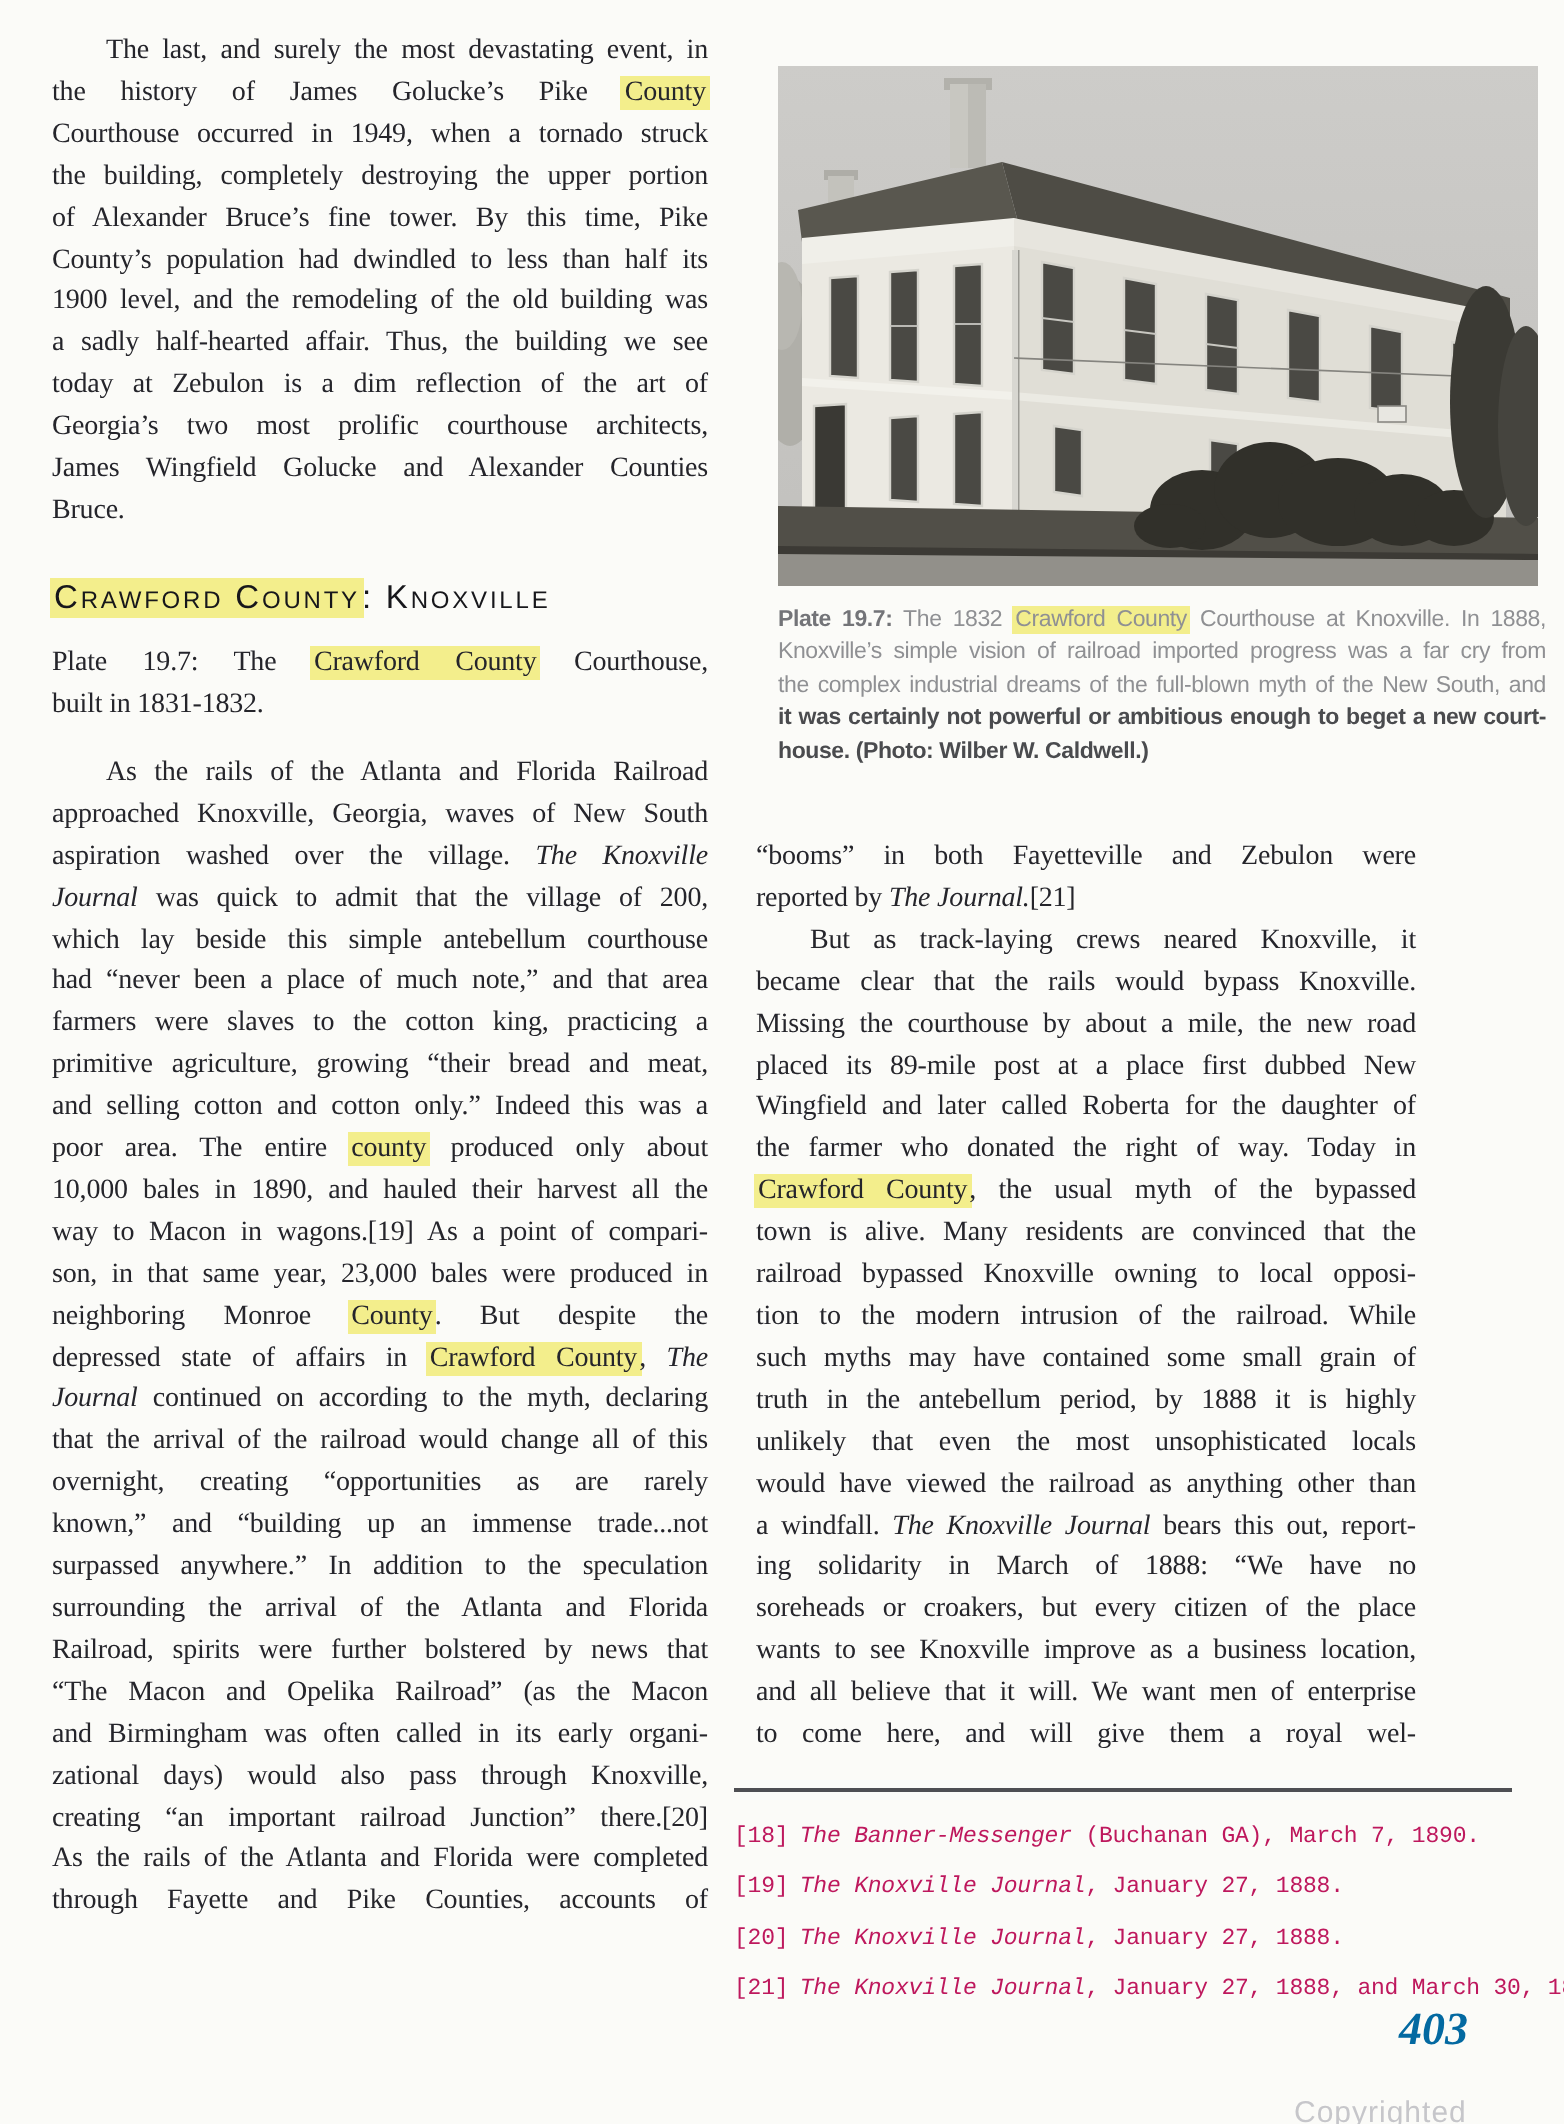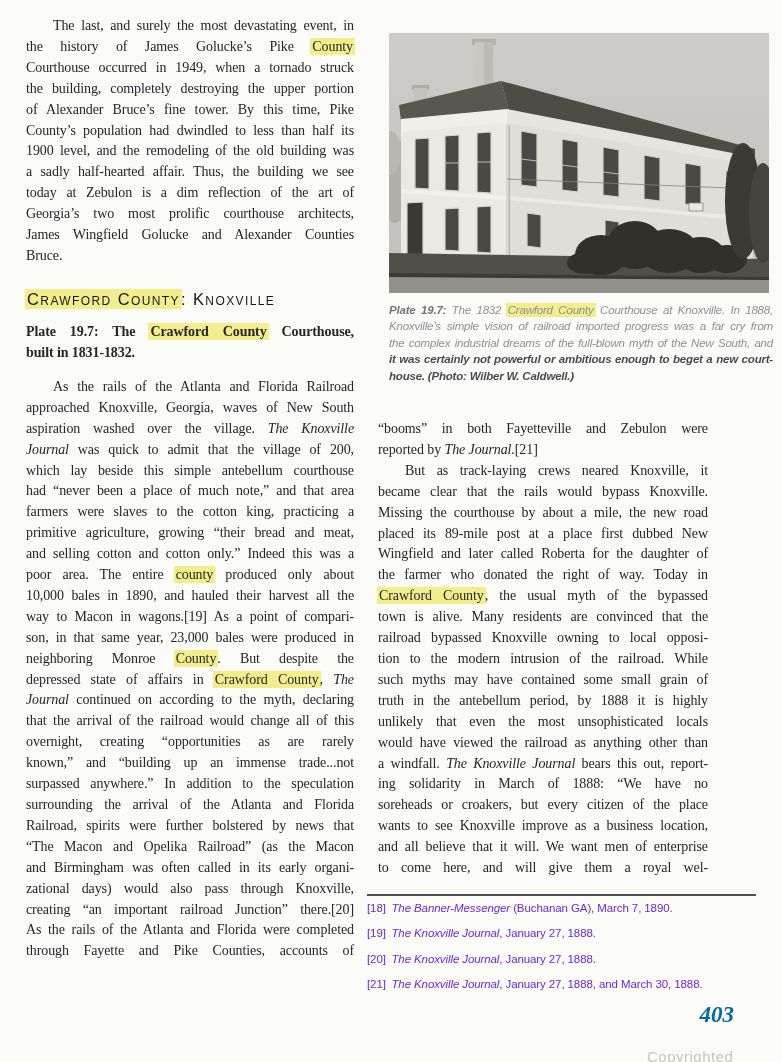--- a/index.html
+++ b/index.html
@@ -16,33 +16,33 @@
 
   .left-col{position:absolute;left:26px;top:16px;width:328px;}
   .body .line{font-size:14px;line-height:20.9px;letter-spacing:-0.1px;}
   .heading{margin:22px 0 0 0;}
   .heading .line{
     font-family:"Liberation Sans",sans-serif;font-weight:normal;
     font-variant:small-caps;font-size:16.5px;letter-spacing:1.4px;
     line-height:20px;color:#17171b;
   }
   .plate{margin-top:12px;}
-  .plate .line{font-weight:bold;font-size:14px;line-height:21.5px;letter-spacing:-0.1px;}
+  .plate .line{font-weight:normal;font-size:14px;line-height:21.5px;letter-spacing:-0.1px;}
   .para2{margin-top:13px;}
 
   .right-col{position:absolute;left:373px;top:17px;width:386px;}
-  figure{margin:0;padding:16px;font-style:italic;}
+  figure{margin:0;padding:16px;}
   svg.photo{display:block;}
   .caption{margin-top:9px;width:384px;font-family:"Liberation Sans",sans-serif;color:#8f9093;}
   .caption .line{font-size:11.5px;line-height:16.4px;letter-spacing:-0.2px;}
   .caption .b{font-weight:bold;color:#737478;}
   .caption .d{font-weight:bold;color:#4a4b4e;}
   .col-text{margin-top:19px;margin-left:5px;width:330px;}
   .fn-rule{margin-top:15px;margin-left:-6px;width:389px;height:2px;background:#4e4f53;}
-  .footnotes{margin-left:-6px;font-family:Liberation Sans, sans-serif;color:#6d28d9;}
+  .footnotes{margin-top:10px;margin-left:-6px;font-family:Liberation Mono, monospace;color:#be185d;}
   .footnotes .line{font-size:11.5px;line-height:25.5px;letter-spacing:-0.1px;}
 
   .page-number{
     position:absolute;top:1002px;right:48px;
     font-family:"Liberation Serif",serif;font-style:italic;font-weight:bold;
     font-size:23px;color:#0369a1;
   }
   .watermark{
     position:absolute;top:1048px;left:647px;
     font-family:"Liberation Sans",sans-serif;font-size:15px;

